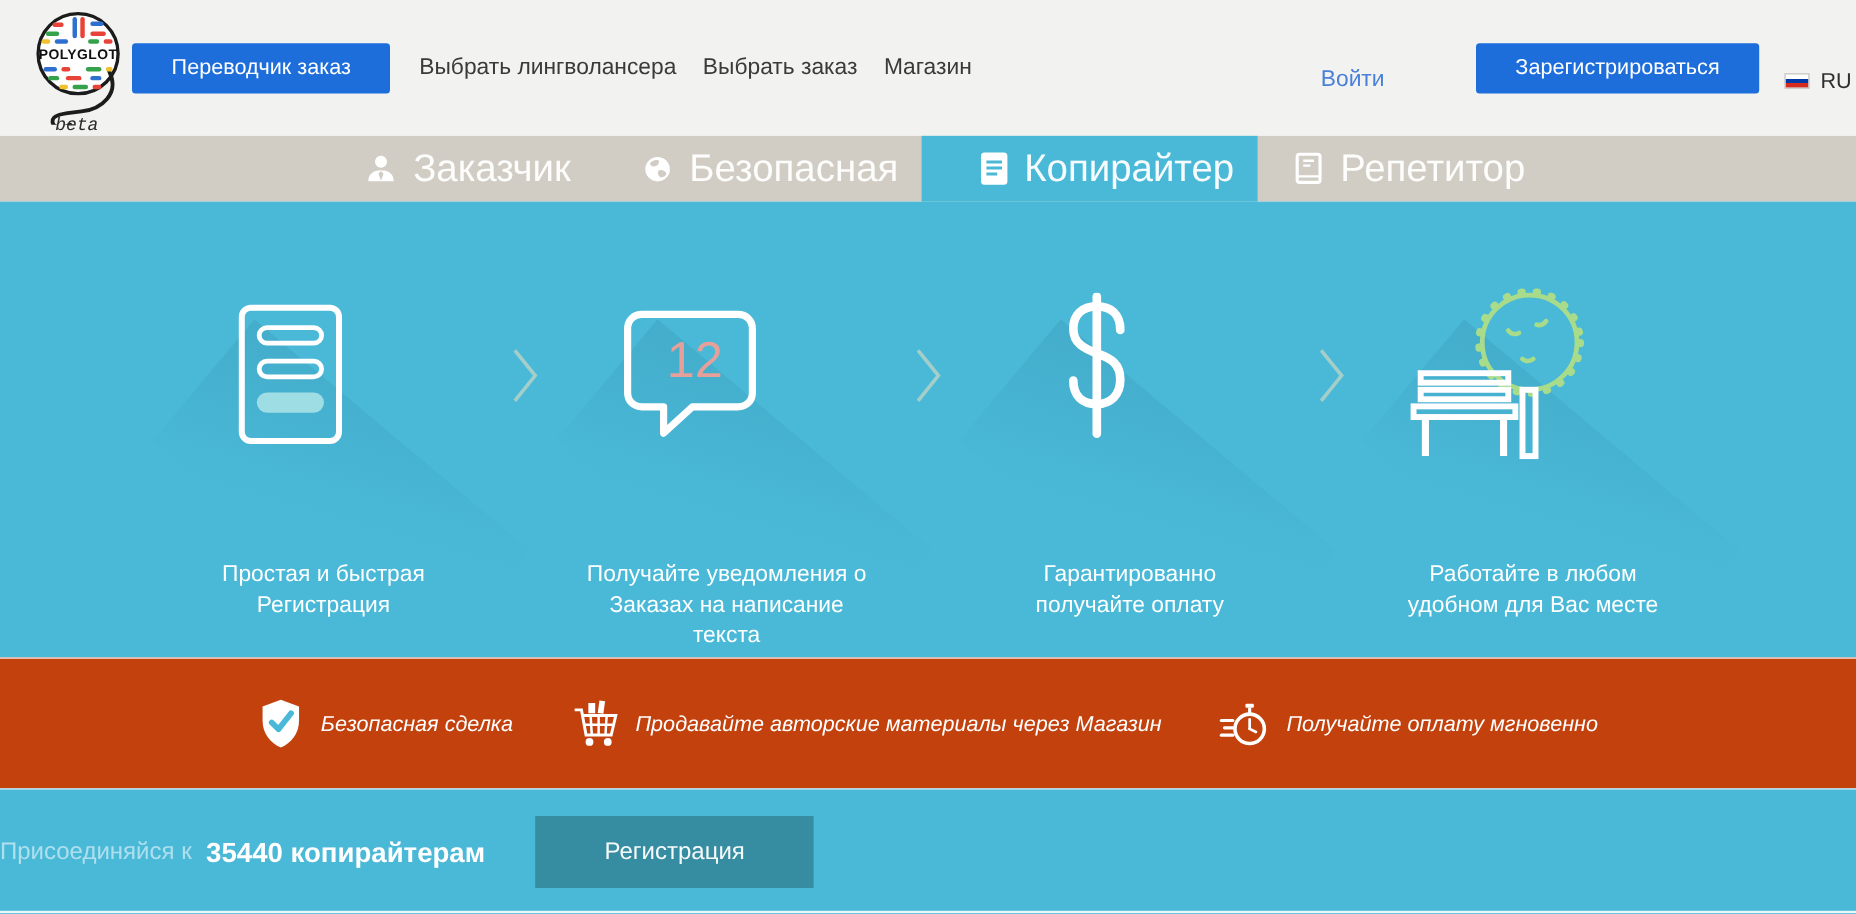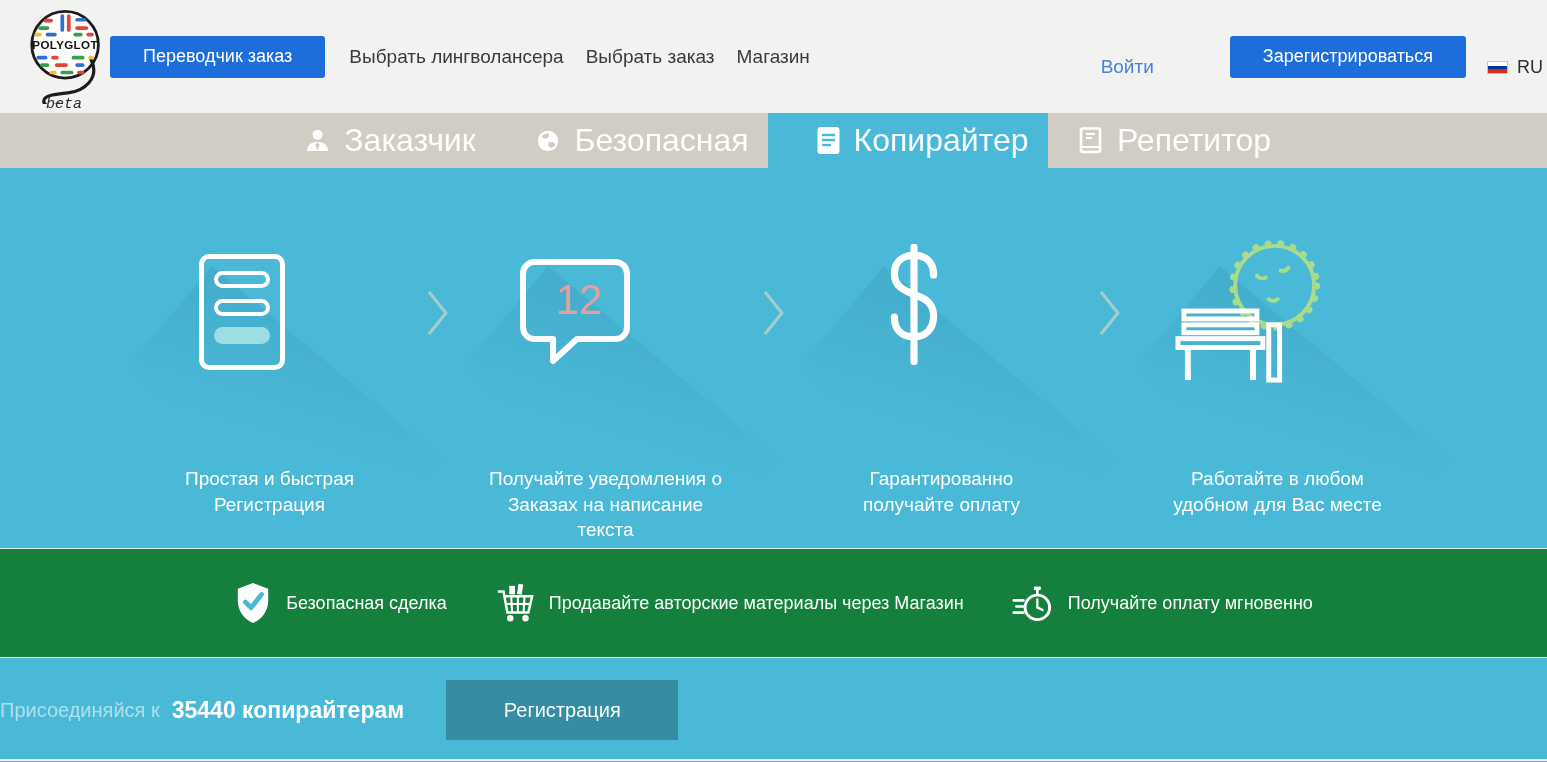--- a/index.html
+++ b/index.html
@@ -45,22 +45,22 @@
   .caption{color:#feffff;font-size:19px;line-height:1.35;text-align:center;margin-top:26px;}
   .arrow-sep{width:44px;display:flex;justify-content:center;margin-top:57px;}
   
   .form-icon{width:86px;height:116px;border:5px solid #fff;border-radius:10px;box-sizing:border-box;
     display:flex;flex-direction:column;gap:11px;padding:12px 10px;}
   .form-line{height:17px;border-radius:9px;box-sizing:border-box;}
   .form-line.outline{border:4px solid #fff;}
   .form-line.filled{background:#9fdde4;}
   
   .features{
-    background:#15803d;height:109px;box-sizing:border-box;border-top:1px solid rgba(255,255,255,0.85);
-    display:flex;justify-content:center;gap:48px;
+    background:#c2410c;height:109px;box-sizing:border-box;border-top:1px solid rgba(255,255,255,0.85);
+    display:flex;justify-content:center;gap:48px;font-style:italic;
   }
   .feature{display:flex;align-items:center;gap:14px;color:#fff;font-size:18px;white-space:nowrap;}
   
   .join{
     background:#4ab9d8;height:105px;box-sizing:border-box;border-top:1px solid rgba(255,255,255,0.85);
     display:flex;align-items:center;justify-content:flex-start;
   }
   .join-prefix{color:rgba(255,255,255,0.55);font-size:20px;}
   .join-count{color:#fff;font-size:23px;font-weight:bold;margin-left:12px;}
   .btn-register{

